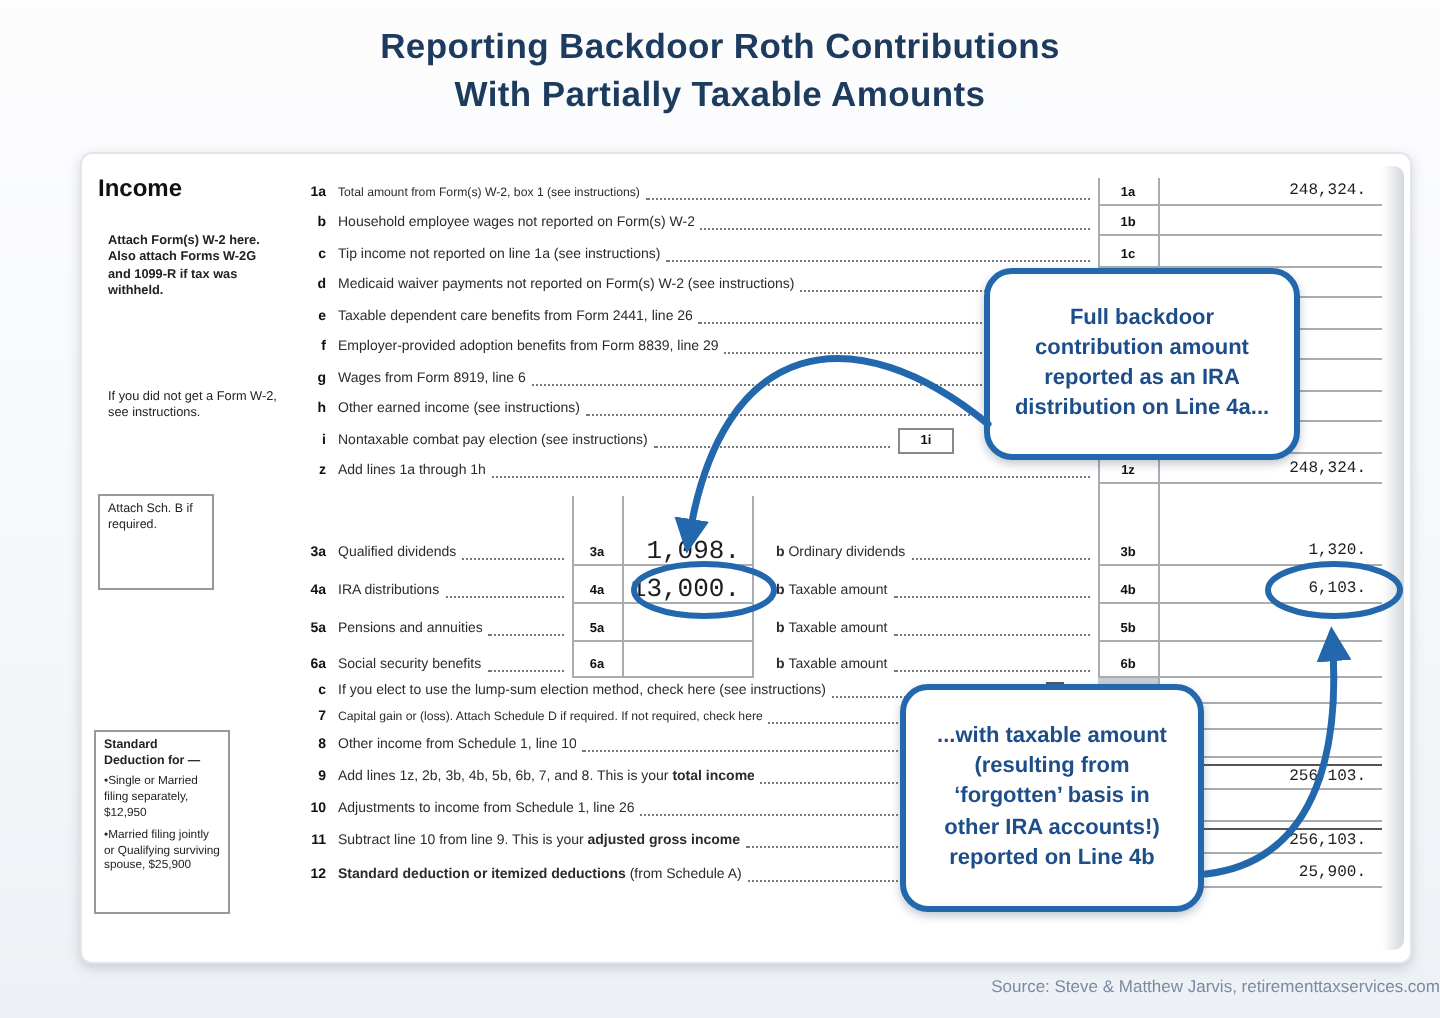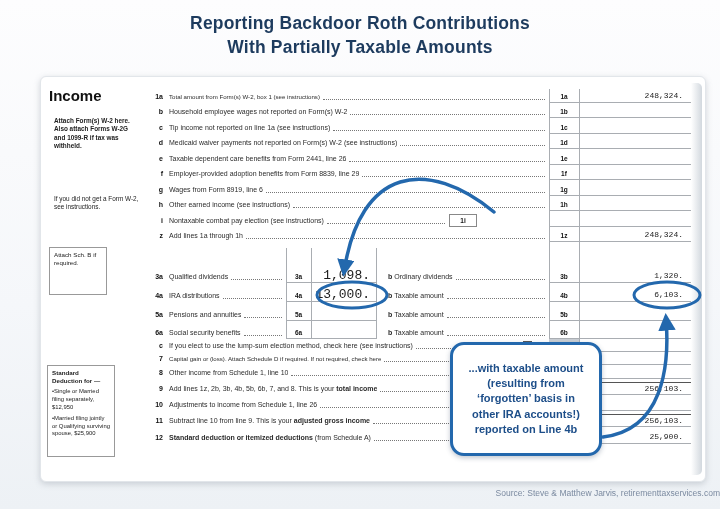--- a/index.html
+++ b/index.html
@@ -27,21 +27,21 @@
   .amtcell{position:absolute;left:538px;width:112px;top:0;height:13px;border-bottom:1px solid #a9adb2;
           text-align:right;padding-right:8px;box-sizing:border-box;
           font-family:"Liberation Mono",monospace;font-size:8px;line-height:12px;color:#1c1c1c;}
   .midid{position:absolute;left:245px;width:25px;top:0;height:13px;border-bottom:1px solid #a9adb2;
           text-align:center;font-weight:700;font-size:6.5px;line-height:13px;color:#111;box-sizing:border-box;}
   .midamt{position:absolute;left:270px;width:65px;top:0;height:13px;border-bottom:1px solid #a9adb2;
           text-align:right;padding-right:6px;box-sizing:border-box;
           font-family:"Liberation Mono",monospace;font-size:13px;line-height:12px;color:#1c1c1c;}
   .vline{position:absolute;width:1px;background:#a9adb2;}
   
-  .side-head{position:absolute;left:8px;top:10px;font-size:15px;font-weight:700;color:#111;}
+  .side-head{position:absolute;left:8px;top:10px;font-size:12px;font-weight:700;color:#111;}
   .side-note{position:absolute;left:13px;width:86px;font-size:6.4px;line-height:1.32;color:#222;}
   .bold{font-weight:700;}
   .side-box{position:absolute;border:1px solid #999;font-size:6.2px;line-height:1.32;color:#222;
             padding:3px 4px;box-sizing:border-box;background:#fff;}
   .bullet{margin-top:3px;font-size:5.9px;}
   .bullet::before{content:"\2022 ";}
   
   .callout{position:absolute;background:#fff;border:3.5px solid #2368ad;border-radius:14px;
            display:flex;align-items:center;justify-content:center;text-align:center;
            color:#1d4e89;font-weight:700;font-size:11px;line-height:1.38;padding:6px 9px;
@@ -291,20 +291,23 @@
             <div class="lbl"><span style="font-weight: 700;">Standard deduction or itemized deductions</span><span> (from Schedule A)</span></div>
             <div class="leader"></div>
           </div>
           <div class="idcell">12</div>
           <div class="amtcell">25,900.</div>
         </div>
       </div>
     <div id="paper-edge"></div>
   </div>
 
+  <div class="callout" style="left:492px;top:134px;width:158px;height:96px">
+    <span>Full backdoor contribution amount reported as an IRA distribution on Line 4a...</span>
+  </div>
   <div class="callout" style="left:450px;top:342px;width:152px;height:114px">
     <span>...with taxable amount (resulting from ‘forgotten’ basis in other IRA accounts!) reported on Line 4b</span>
   </div>
 
   <svg id="annotations" width="720" height="509" viewBox="0 0 720 509">
     <defs>
       <marker id="ah" markerWidth="5" markerHeight="5" refX="3.6" refY="2.5" orient="auto">
         <path d="M0,0 L5,2.5 L0,5 Z" fill="#2368ad"></path>
       </marker>
     </defs>

